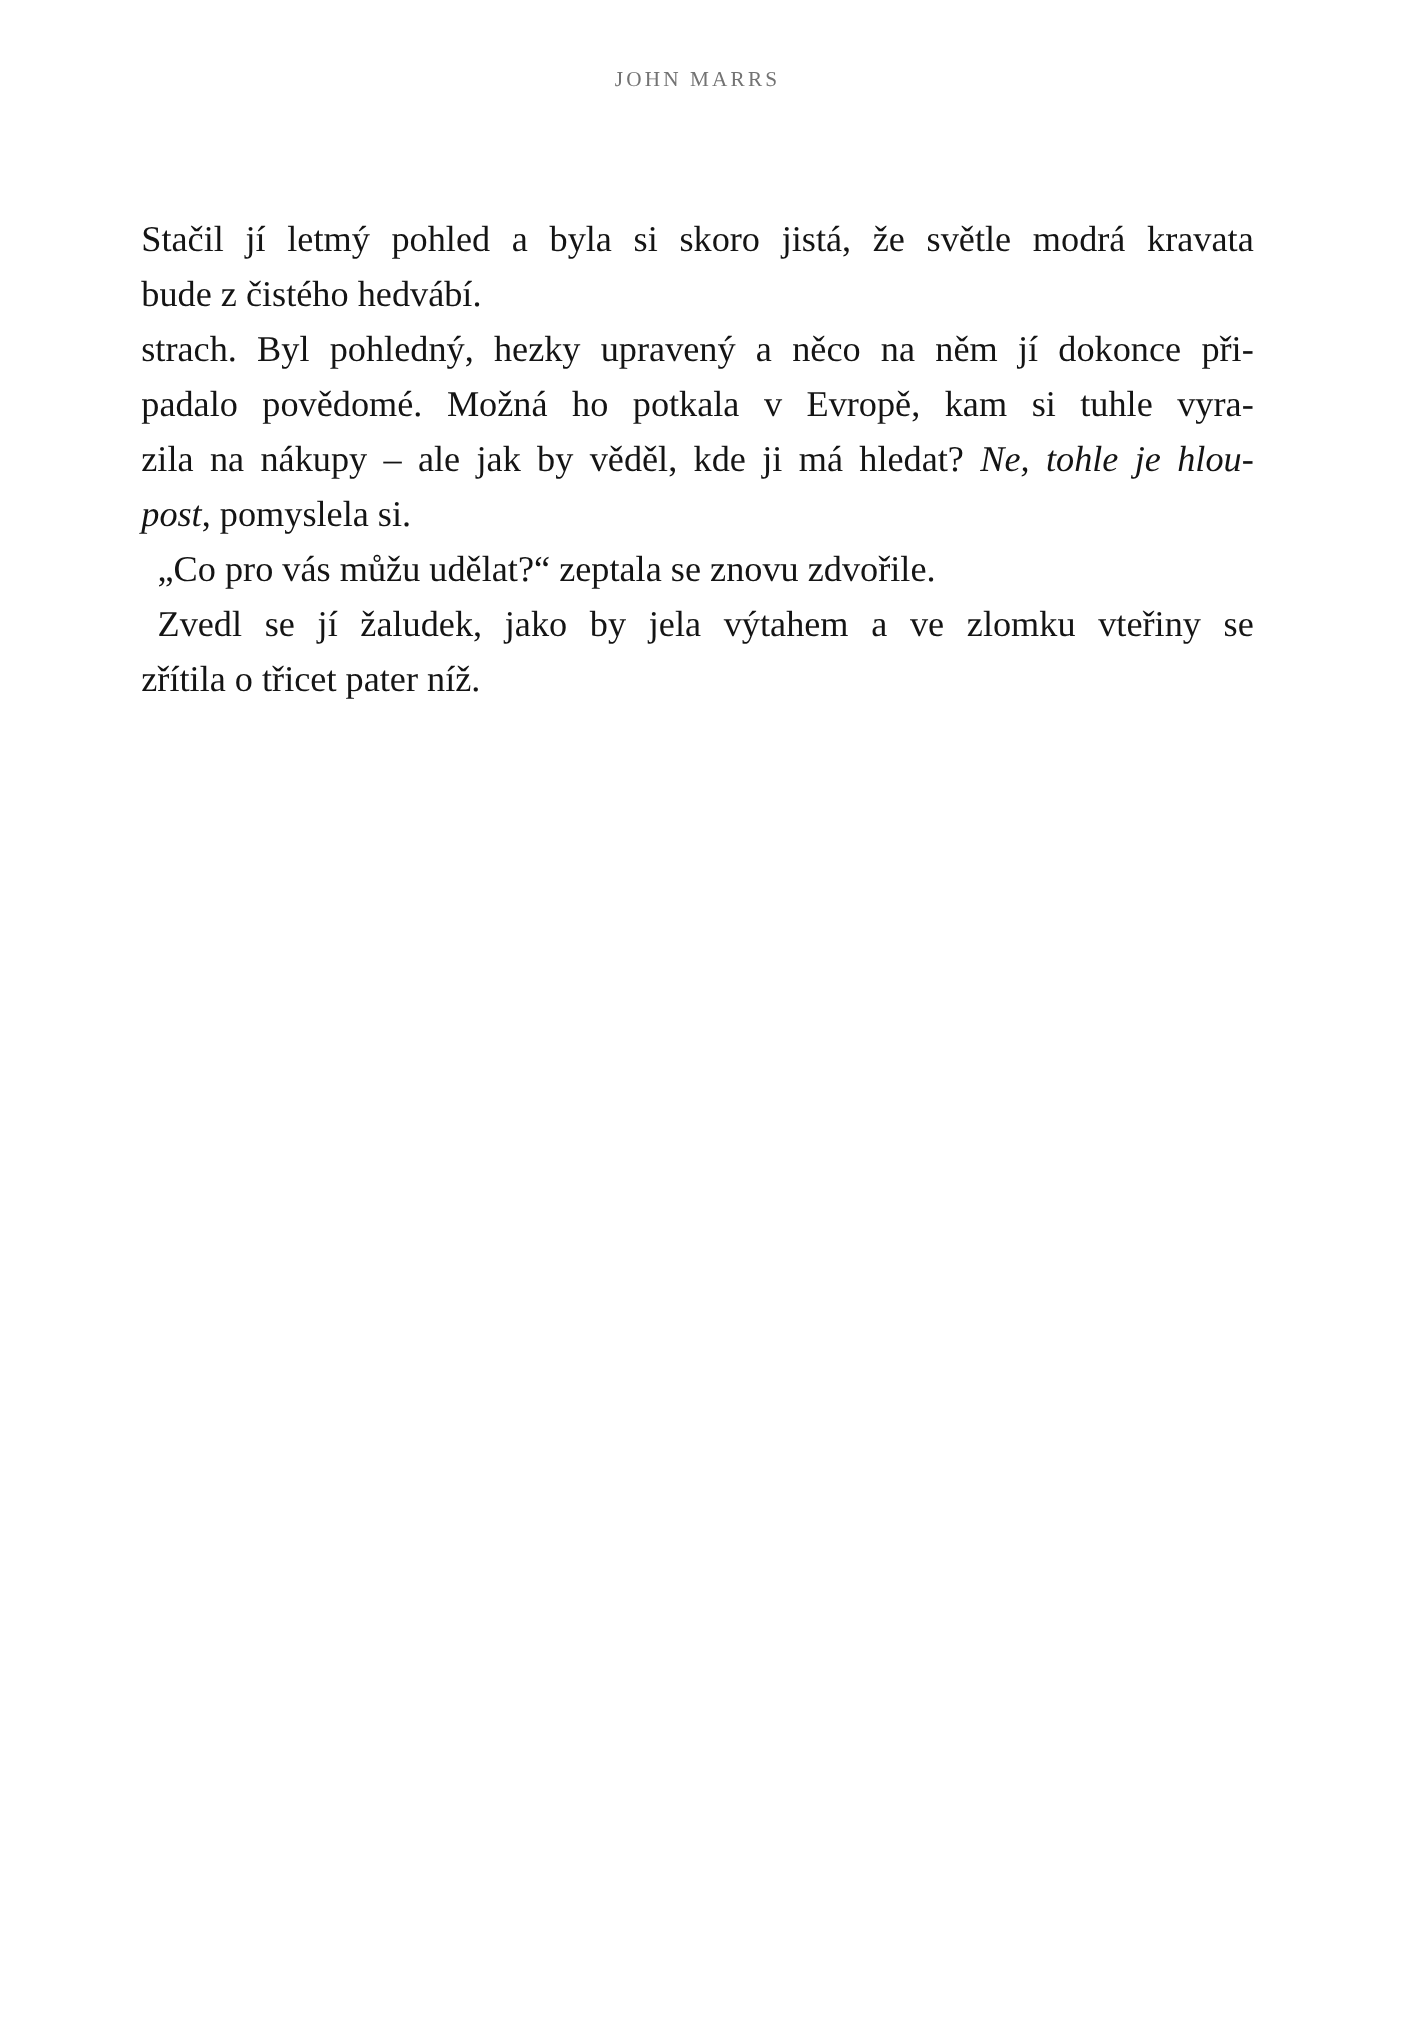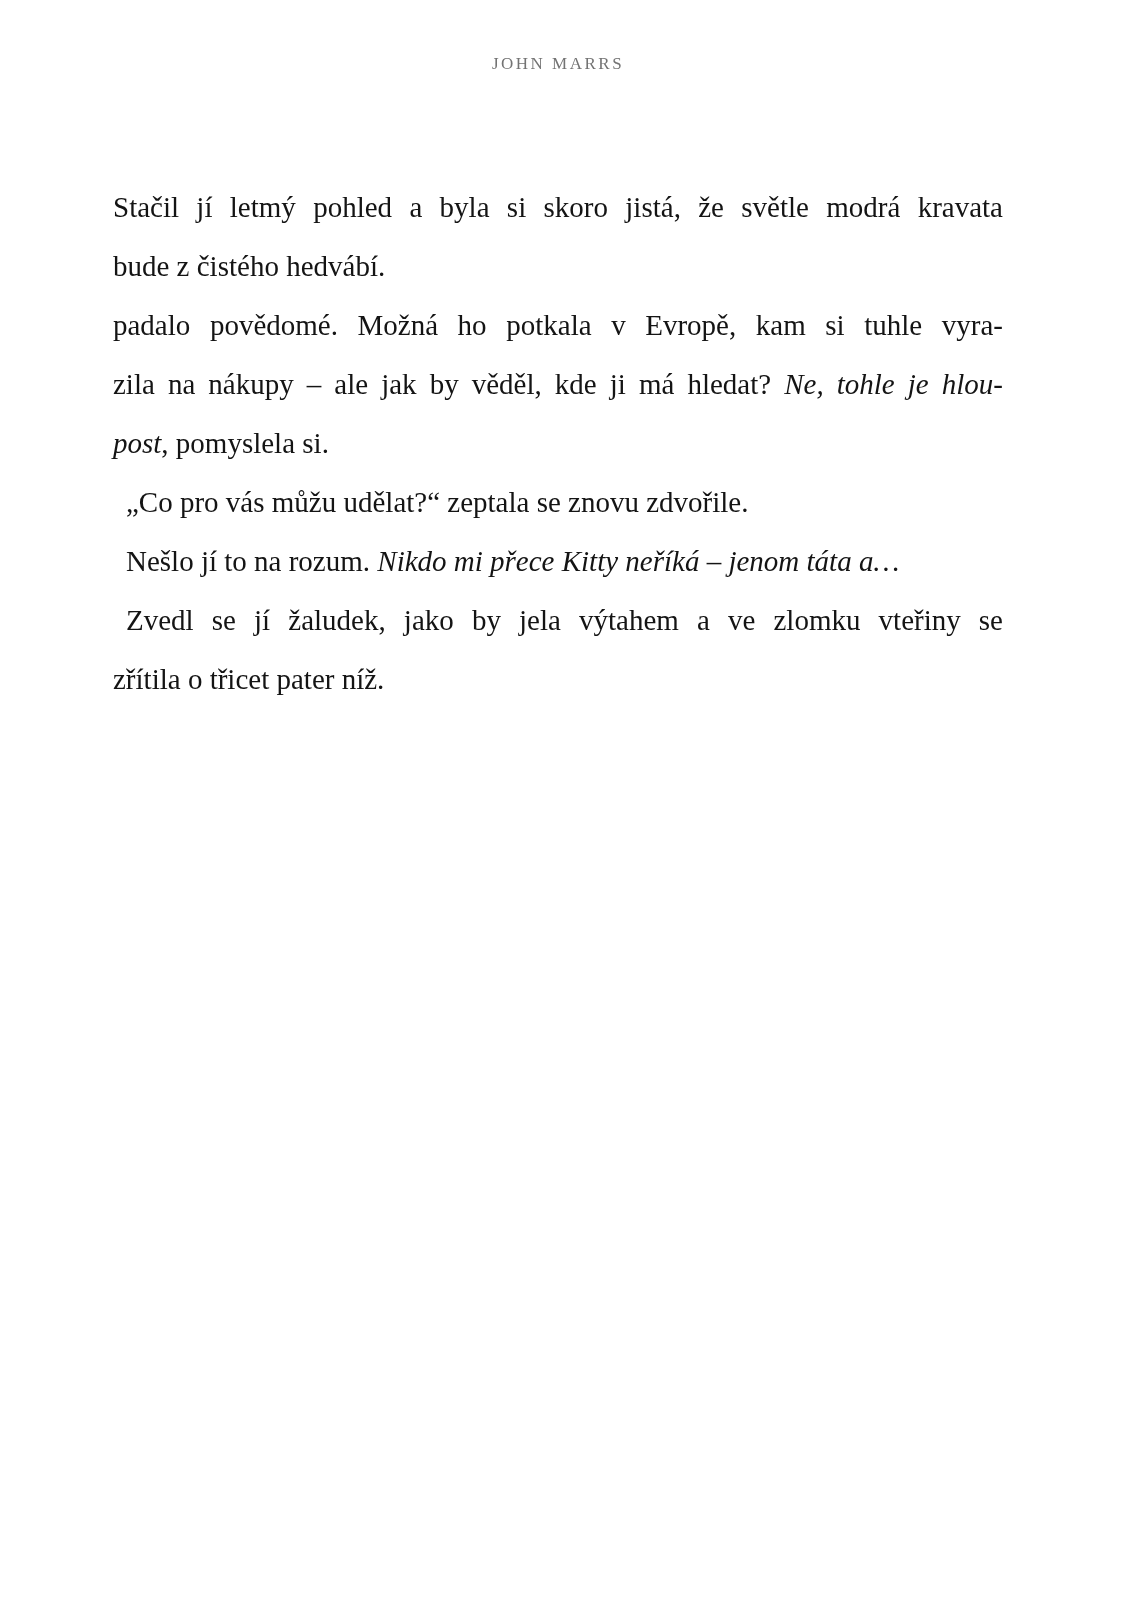--- a/index.html
+++ b/index.html
@@ -25,37 +25,37 @@
   }
   .text-block {
     position: absolute;
     top: 170px;
     left: 113px;
     width: 890px;
     font-size: 29px;
     line-height: 44px;
     color: #141414;
   }
-  .line { min-height: 44px; margin-top: 15px; }
+  .line { min-height: 44px; }
   .line.fill {
     text-align: justify;
     text-align-last: justify;
     text-justify: inter-word;
   }
   .line.indent { text-indent: 13px; }
   .it { font-style: italic; }
 </style>
 </head>
 <body>
 
 <div class="running-header">JOHN MARRS</div>
 
 <div class="text-block">
     <div class="line fill"><span>Stačil jí letmý pohled a byla si skoro jistá, že světle modrá kravata</span></div>
     <div class="line"><span>bude z čistého hedvábí.</span></div>
+    <div class="line fill"><span>strach. Byl pohledný, hezky upravený a něco na něm jí dokonce při-</span></div>
     <div class="line fill"><span>padalo povědomé. Možná ho potkala v Evropě, kam si tuhle vyra-</span></div>
     <div class="line fill"><span>zila na nákupy – ale jak by věděl, kde ji má hledat? </span><span class="it">Ne, tohle je hlou-</span></div>
     <div class="line"><span class="it">post</span><span>, pomyslela si.</span></div>
     <div class="line indent"><span>„Co pro vás můžu udělat?“ zeptala se znovu zdvořile.</span></div>
-    <div class="line indent"><span>Nešlo jí to na rozum. </span><span class="it">Nikdo mi přece Kitty neříká – jenom táta a…</span></div>
     <div class="line fill indent"><span>Zvedl se jí žaludek, jako by jela výtahem a ve zlomku vteřiny se</span></div>
     <div class="line"><span>zřítila o třicet pater níž.</span></div>
   </div>
 
 </body></html>

